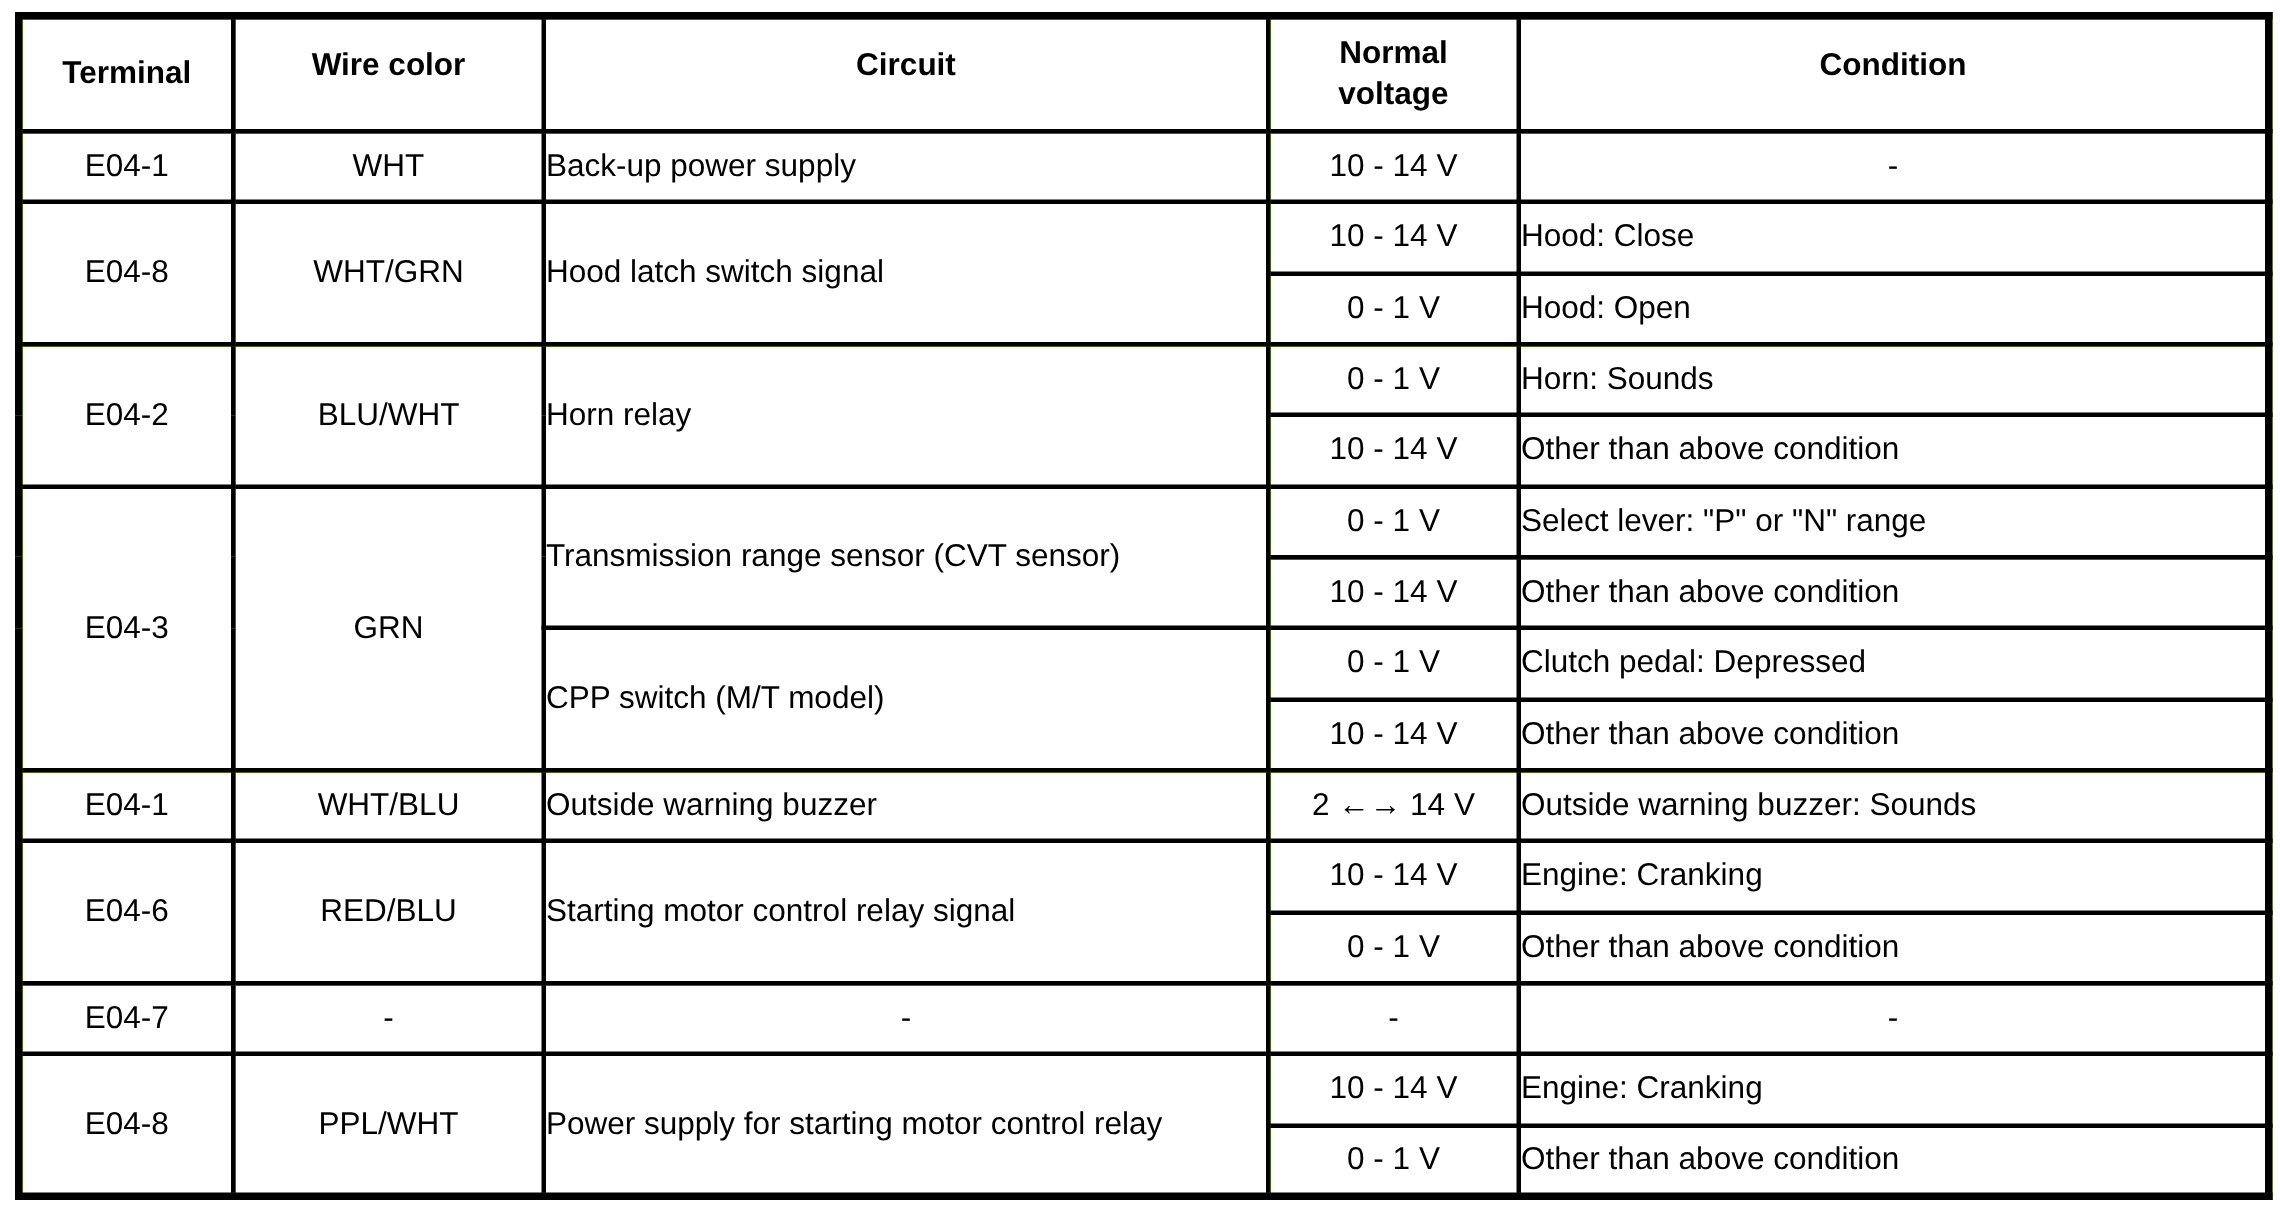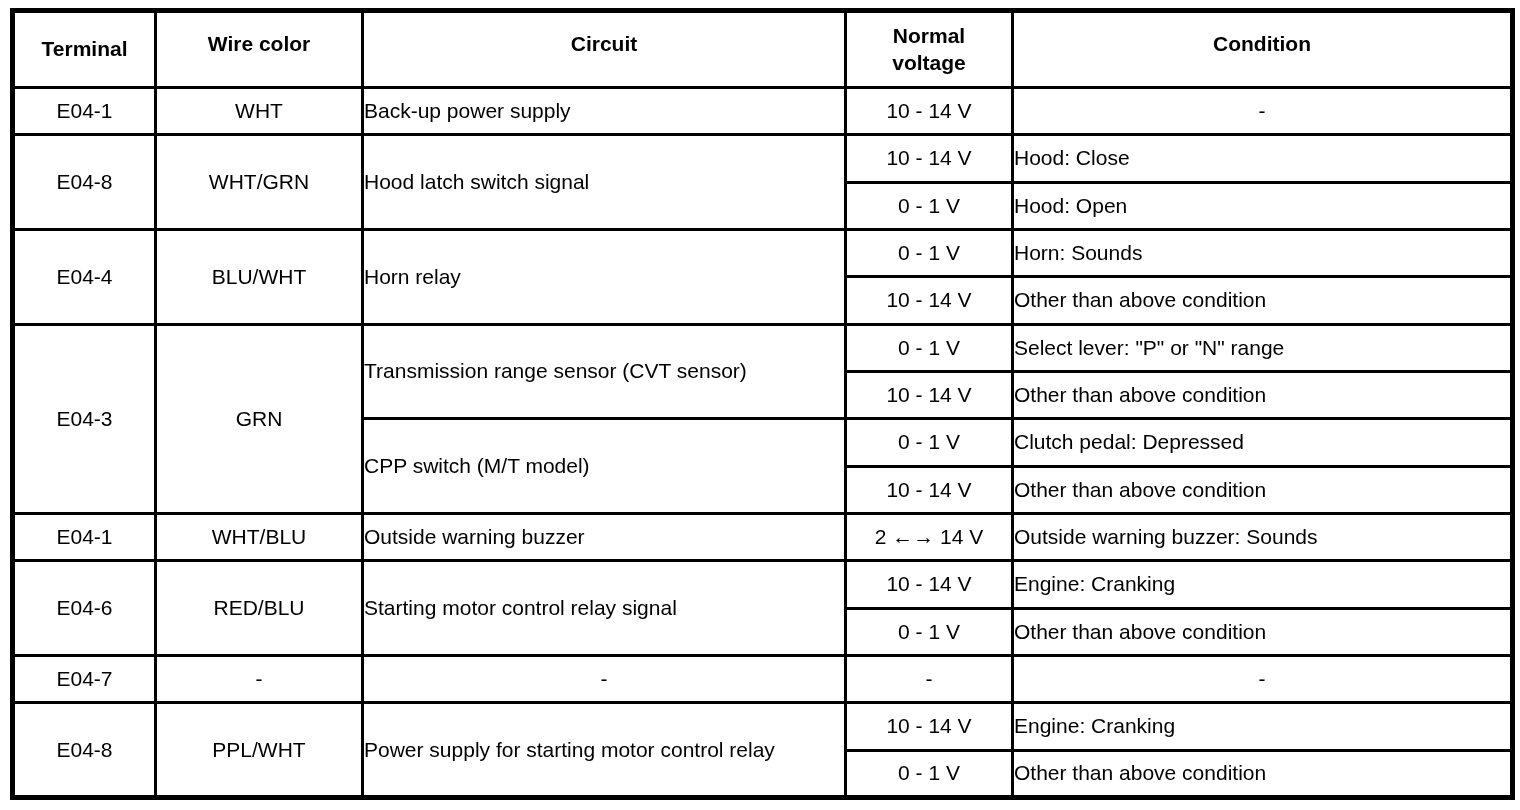--- a/index.html
+++ b/index.html
@@ -90,21 +90,21 @@
         <td class="l circuit" rowspan="2">Hood latch switch signal</td>
         <td class="c">10 - 14 V</td>
         <td class="l">Hood: Close</td>
       </tr>
       <tr>
         <td class="c">0 - 1 V</td>
         <td class="l">Hood: Open</td>
       </tr>
 
       <tr>
-        <td class="c" rowspan="2">E04-4</td>
+        <td class="c" rowspan="2">E04-2</td>
         <td class="c" rowspan="2">BLU/WHT</td>
         <td class="l circuit" rowspan="2">Horn relay</td>
         <td class="c">0 - 1 V</td>
         <td class="l">Horn: Sounds</td>
       </tr>
       <tr>
         <td class="c">10 - 14 V</td>
         <td class="l">Other than above condition</td>
       </tr>
 

